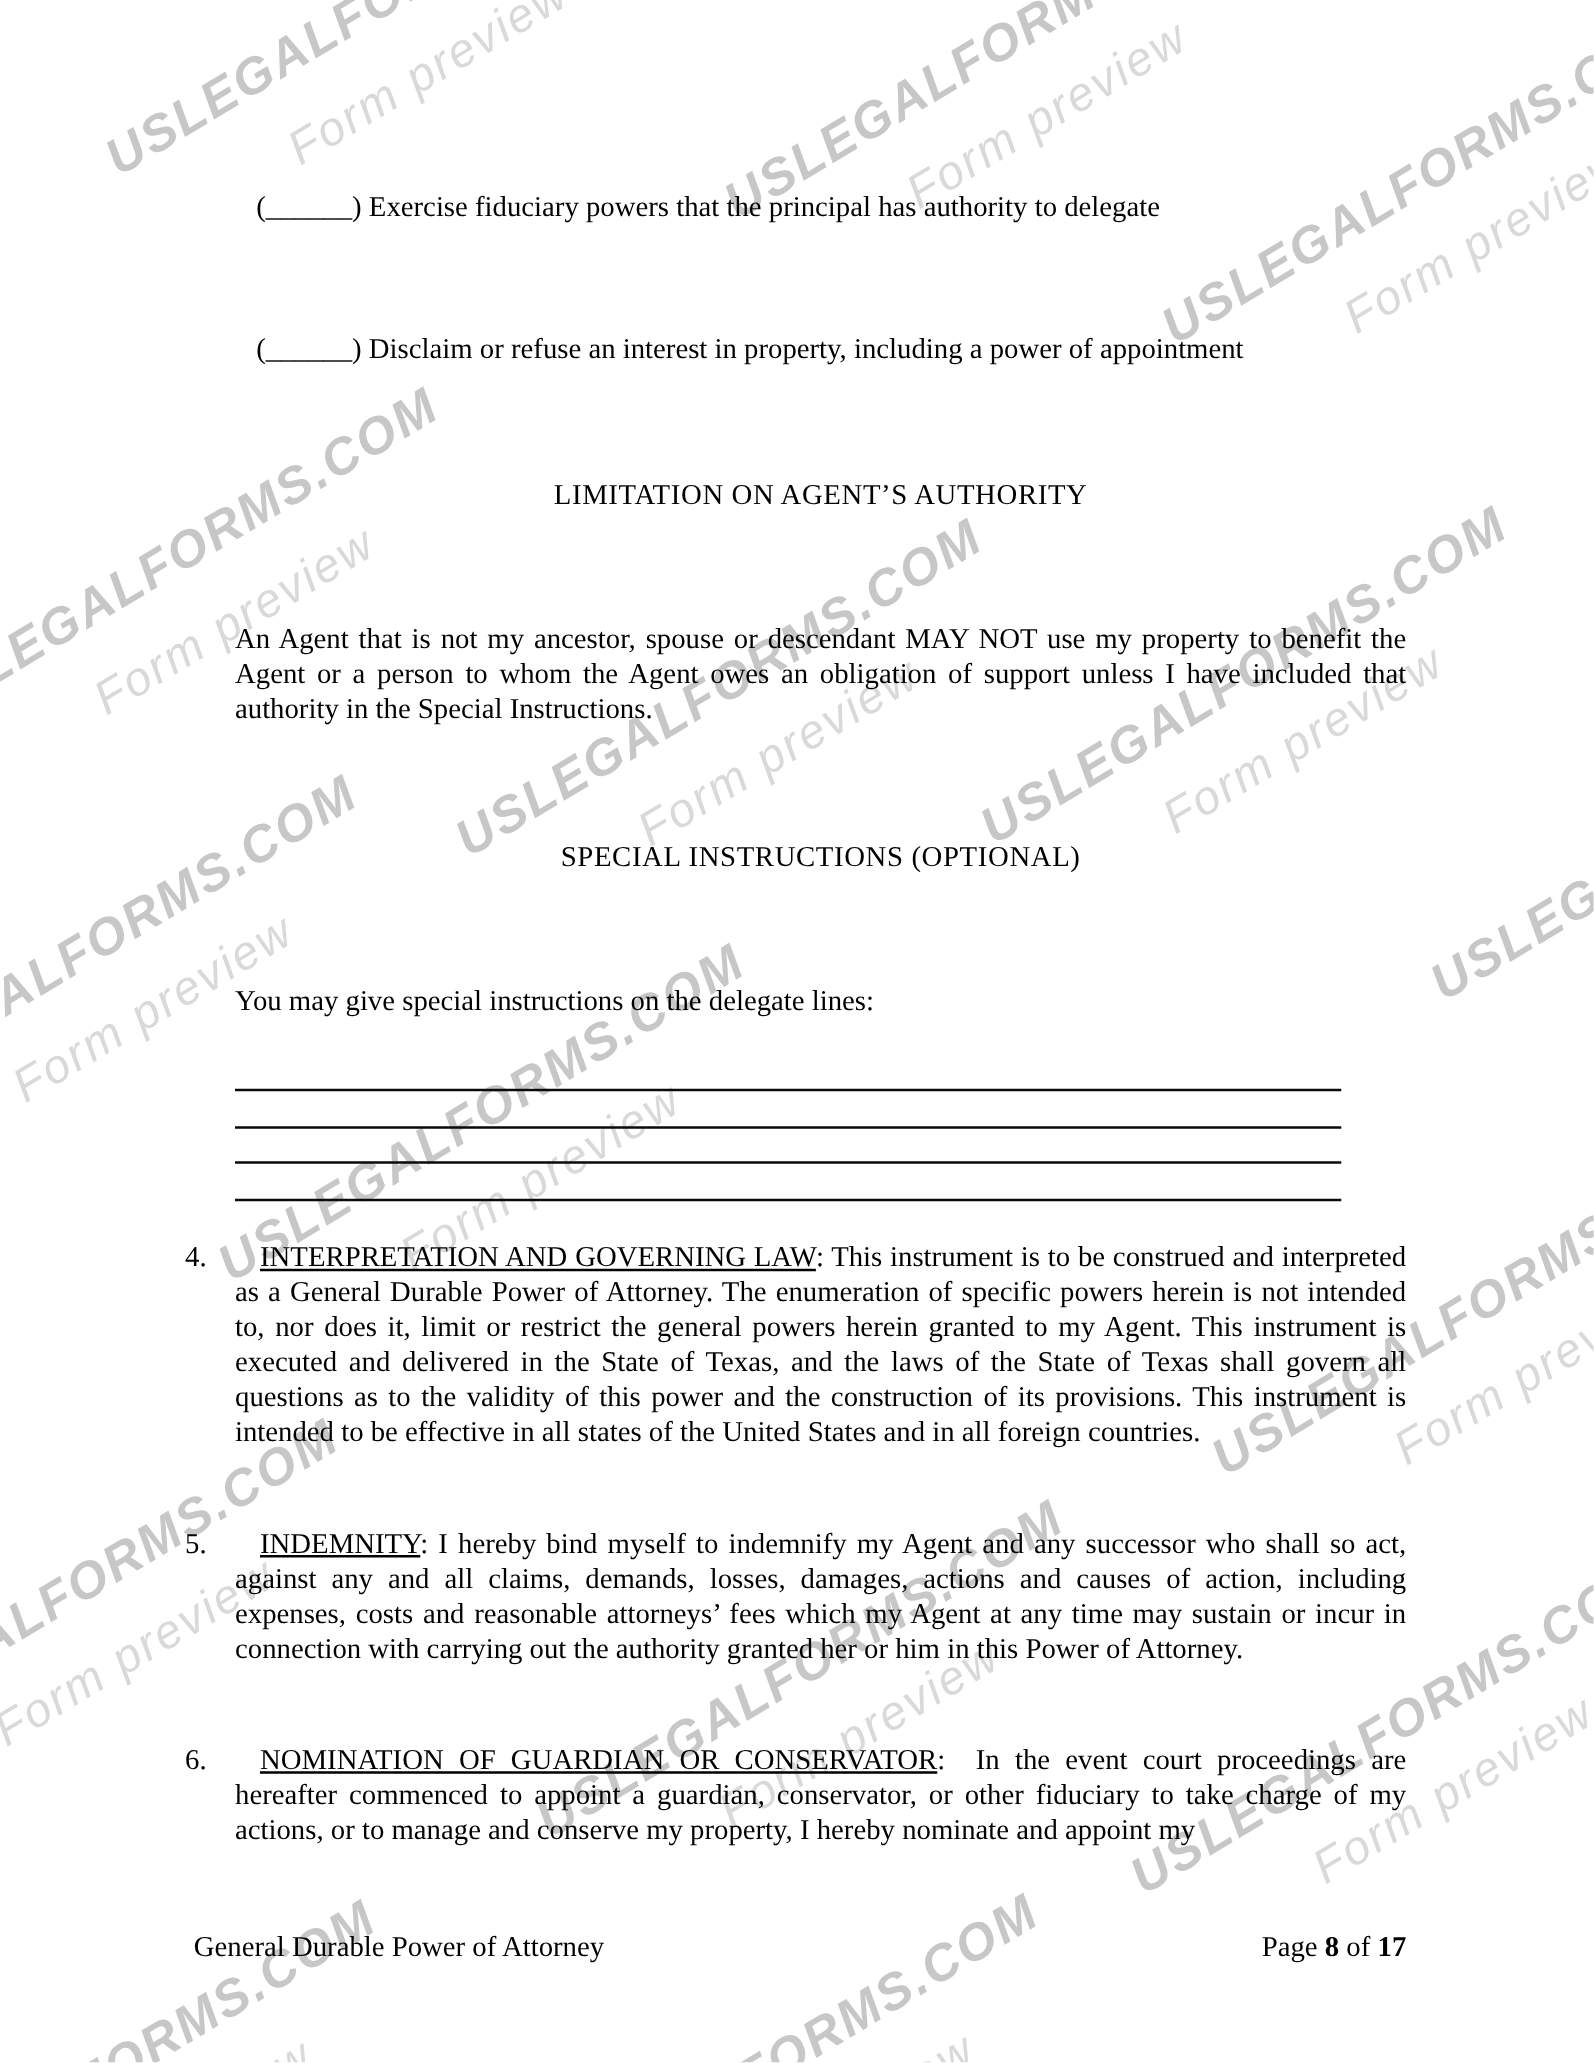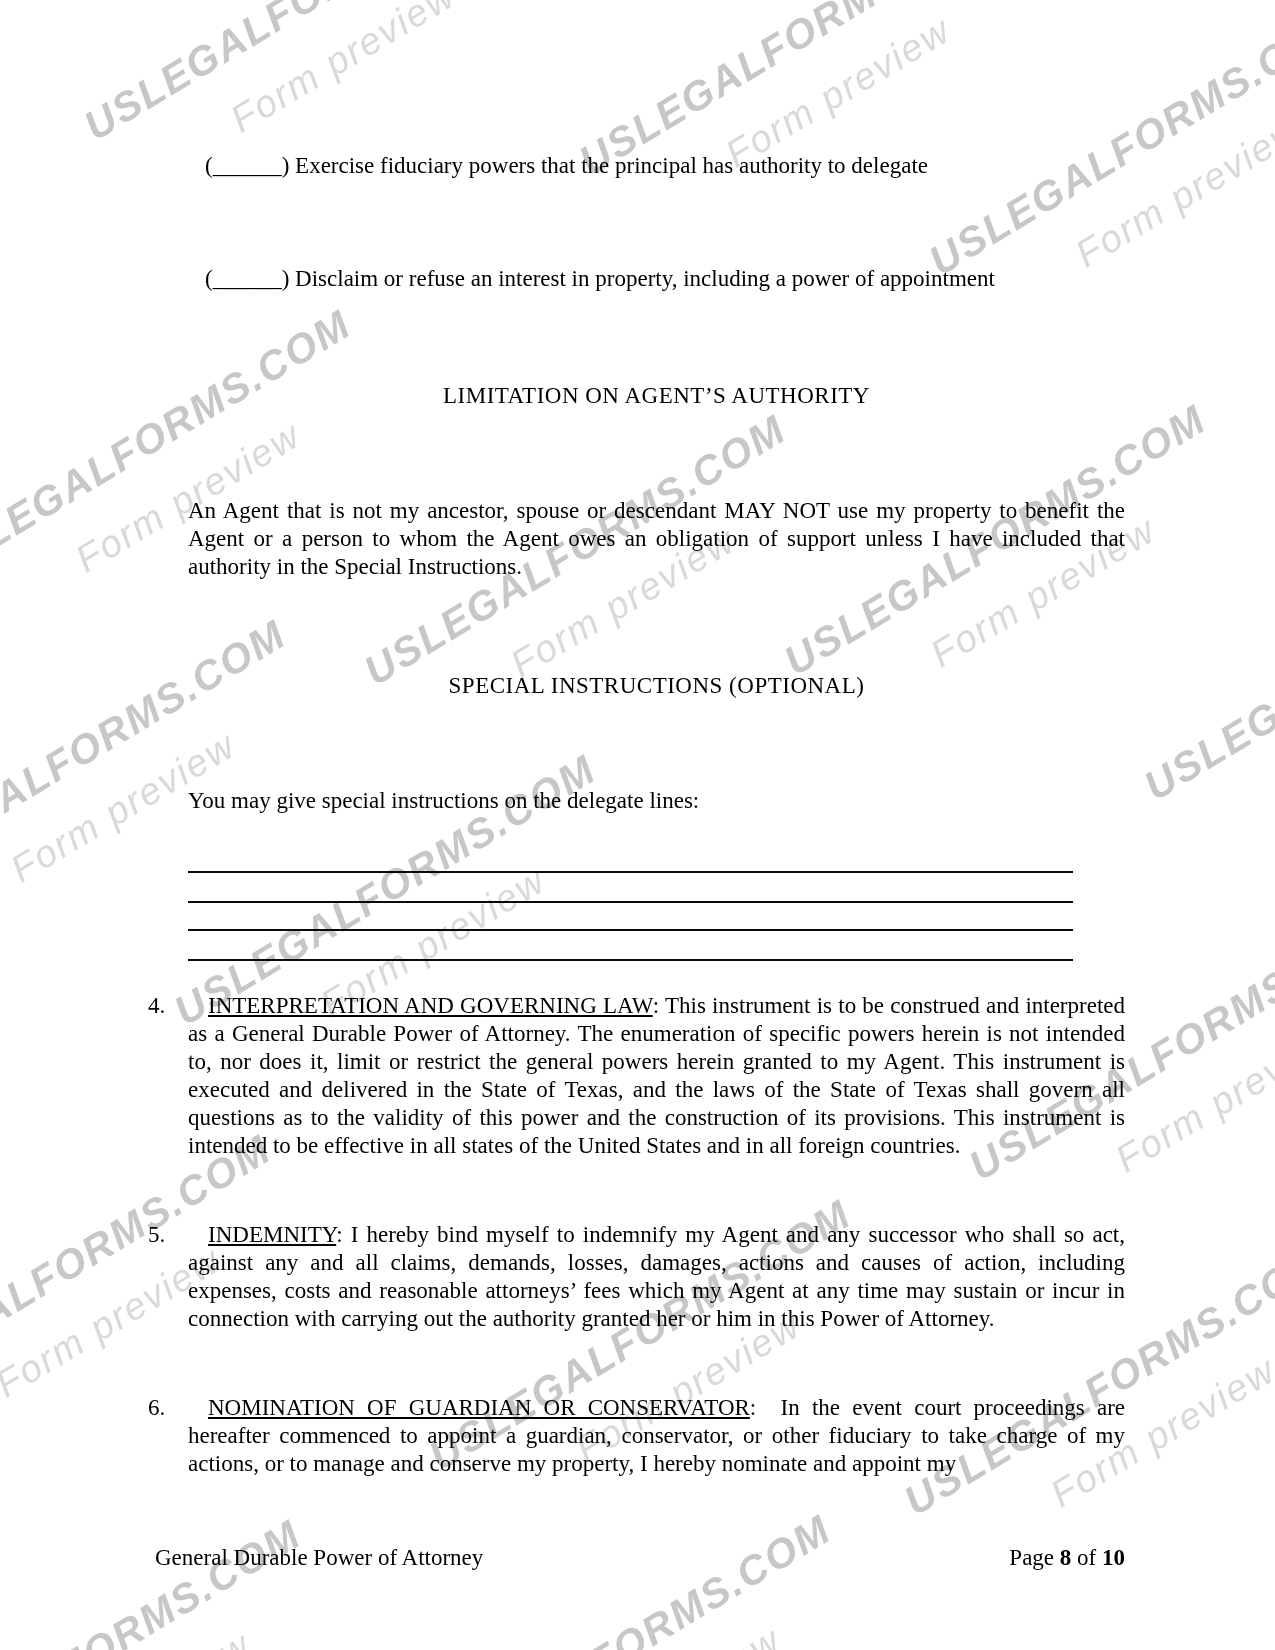--- a/index.html
+++ b/index.html
@@ -127,17 +127,17 @@
       <span class="num">6.</span>
       <span class="item-label">NOMINATION OF GUARDIAN OR CONSERVATOR</span><span>:</span>&nbsp;
       <span>In the event court proceedings are hereafter commenced to appoint a guardian, conservator, or other fiduciary to take charge of my actions, or to manage and conserve my property, I hereby nominate and appoint my</span>
     </div>
 
     <div class="footer-left">General Durable Power of Attorney</div>
     <div class="footer-right">
       <span>Page</span>
       <span class="bold">8</span>
       <span>of</span>
-      <span class="bold">10</span>
+      <span class="bold">17</span>
     </div>
 
   </div>
 </div>
 
 </body></html>

